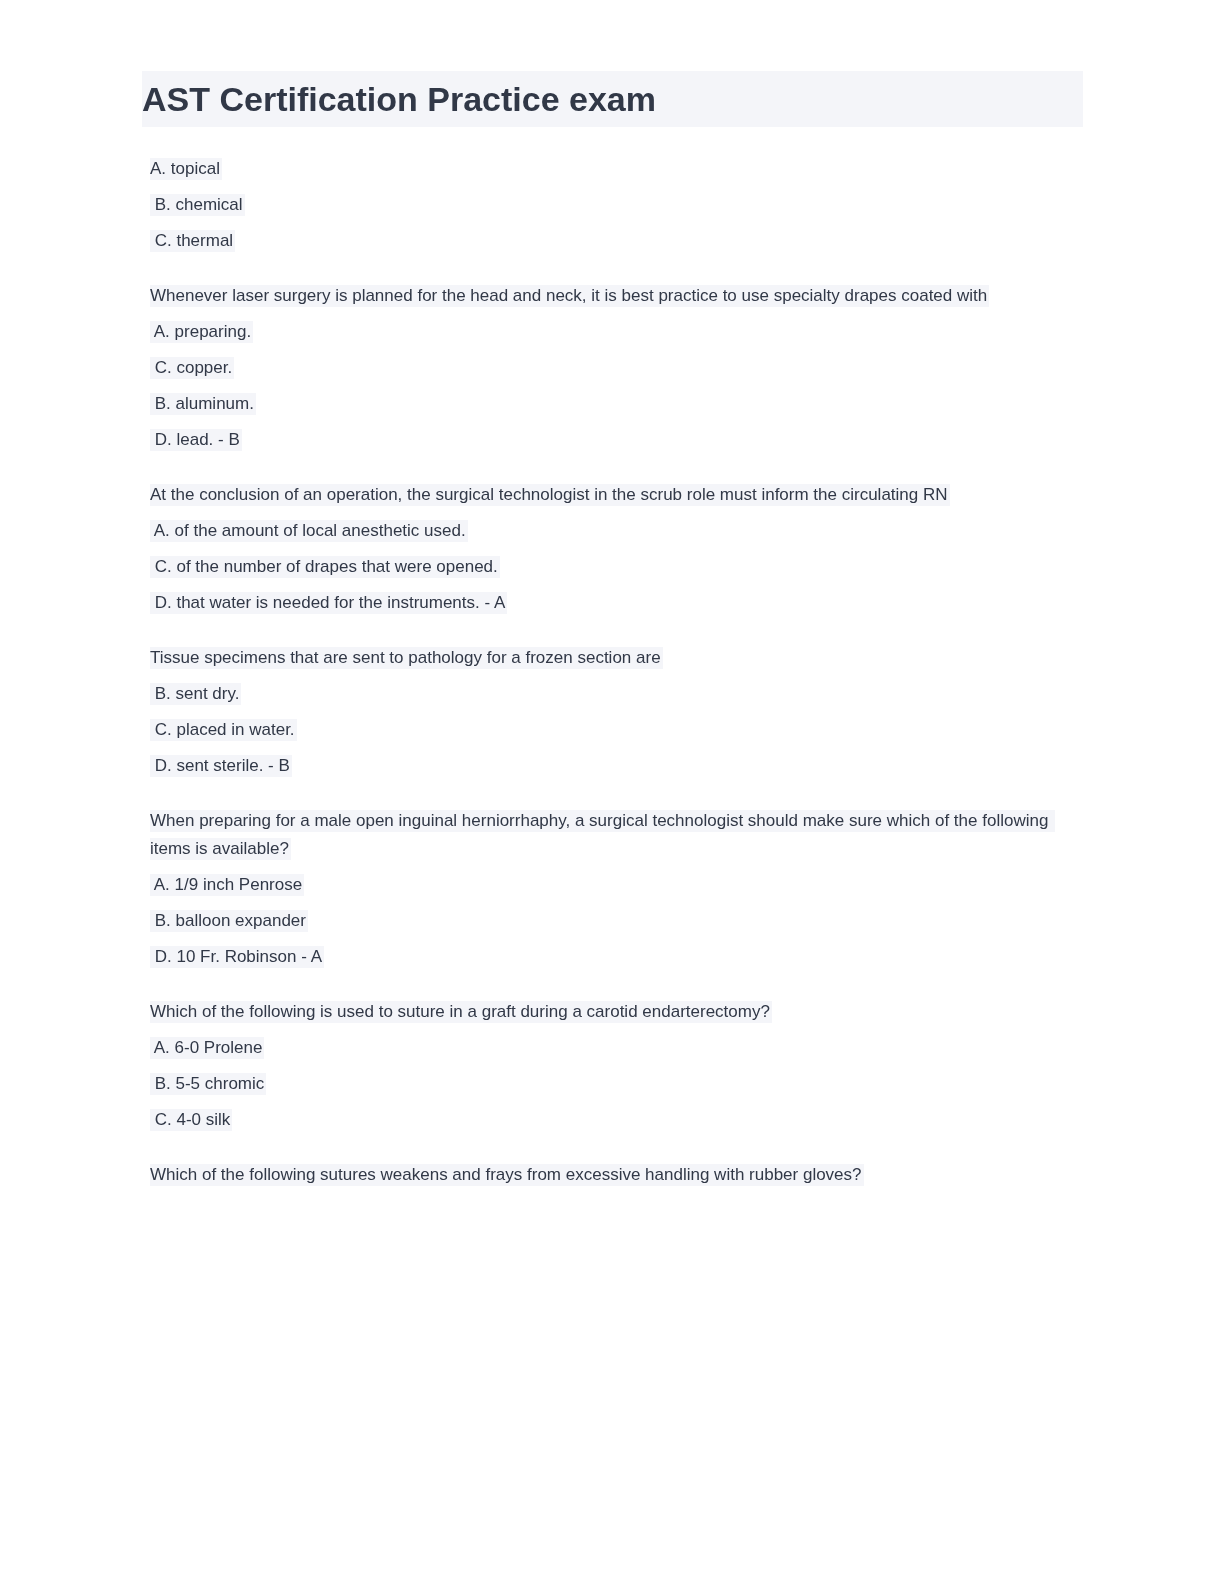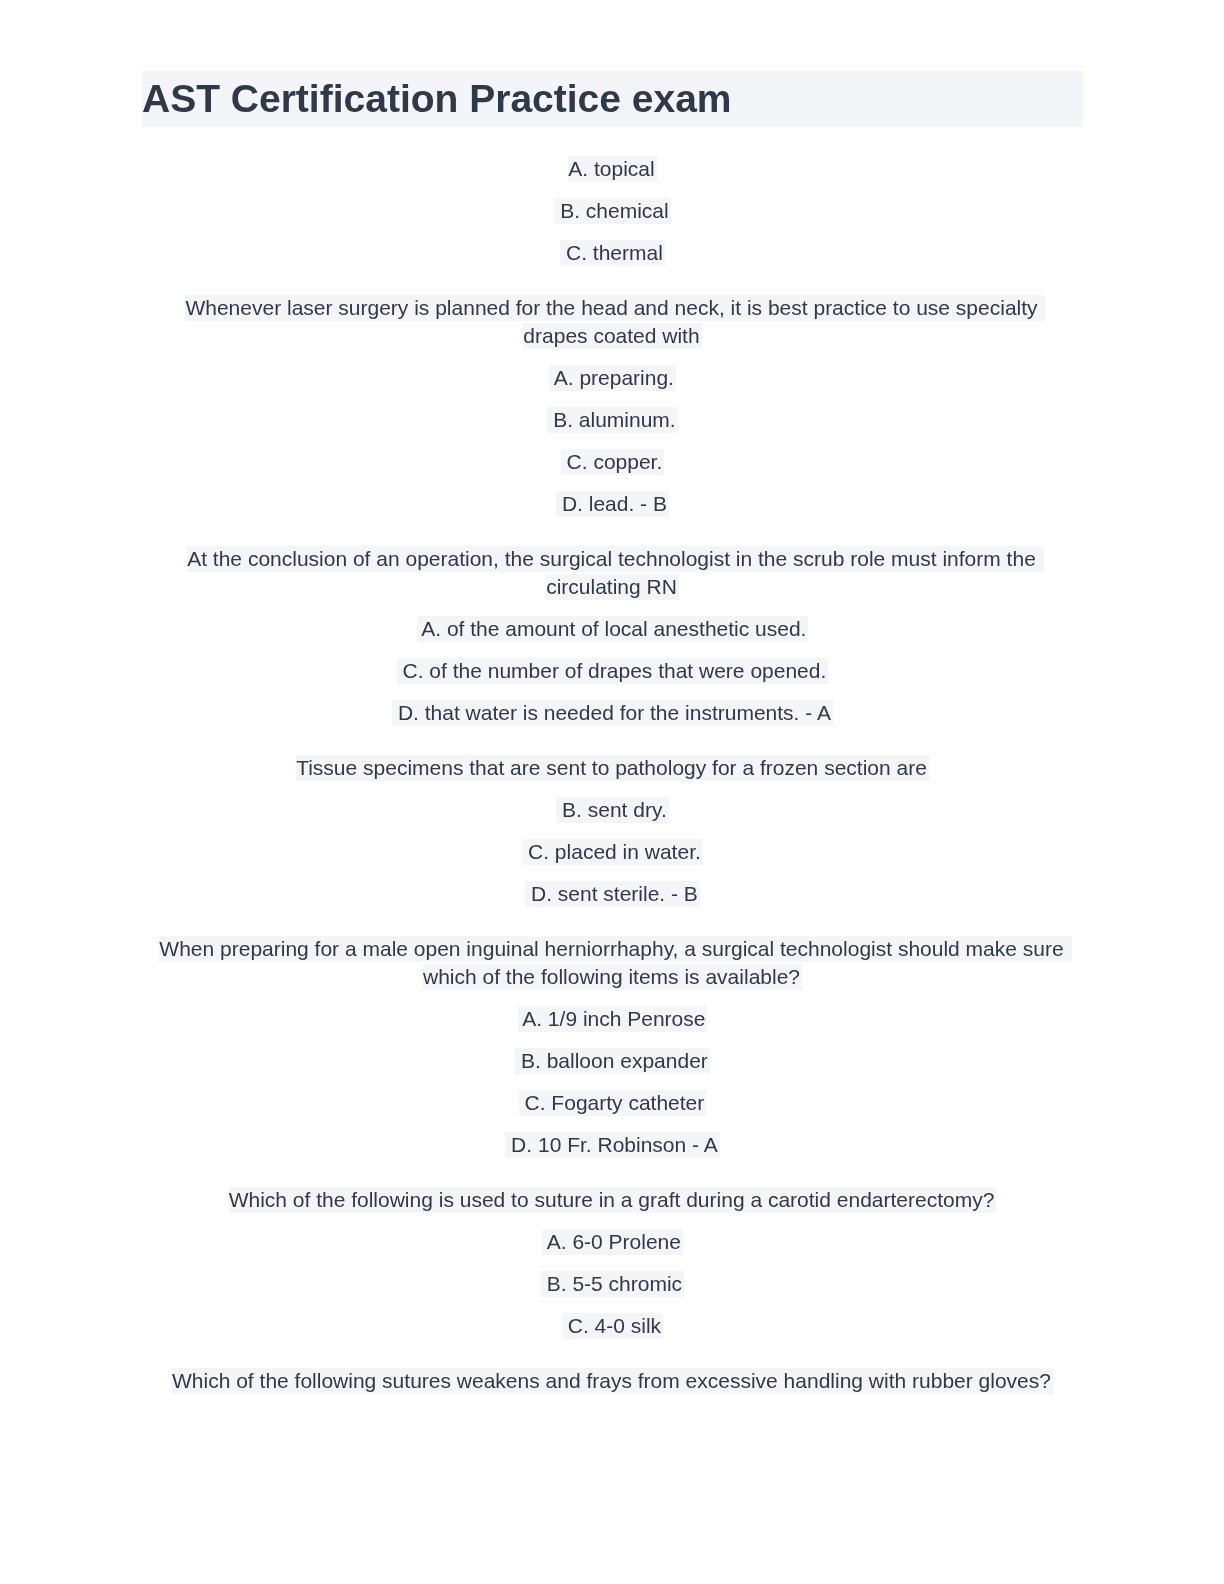--- a/index.html
+++ b/index.html
@@ -13,34 +13,33 @@
     color: #313847;
   }
   .content {
     position: absolute;
     left: 142px;
     top: 71px;
     width: 941px;
   }
   .doc-title {
     margin: 0 0 28px 0;
-    font-size: 39px;
+    font-size: 34px;
     font-weight: bold;
     line-height: 56px;
     background: #f4f5f9;
     white-space: nowrap;
     letter-spacing: 0;
   }
   .block { margin: 0 0 27px 0; }
   .block:last-child { margin-bottom: 0; }
   .q, .line {
-    margin: 14px;
-    font-size: 21px;
+    margin: 8px;
+    font-size: 17px;
     line-height: 28px;
-    text-align: center;
   }
   .q { white-space: pre-wrap; }
   .line { white-space: pre; }
   .hl {
     background: #f4f5f9;
     padding: 1px 2px 2px 0;
     box-decoration-break: clone;
     -webkit-box-decoration-break: clone;
   }
 </style>
@@ -52,41 +51,40 @@
     <h1 class="doc-title">AST Certification Practice exam</h1>
     <div id="blocks">
         <div class="opts block">
           <div class="line"><span class="hl">A. topical</span></div>
           <div class="line"><span class="hl"> B. chemical</span></div>
           <div class="line"><span class="hl"> C. thermal</span></div>
         </div>
         <p class="q block"><span class="hl">Whenever laser surgery is planned for the head and neck, it is best practice to use specialty drapes coated with</span></p>
         <div class="opts block">
           <div class="line"><span class="hl"> A. preparing.</span></div>
+          <div class="line"><span class="hl"> C. copper.</span></div>
           <div class="line"><span class="hl"> B. aluminum.</span></div>
-          <div class="line"><span class="hl"> C. copper.</span></div>
           <div class="line"><span class="hl"> D. lead. - B</span></div>
         </div>
         <p class="q block"><span class="hl">At the conclusion of an operation, the surgical technologist in the scrub role must inform the circulating RN</span></p>
         <div class="opts block">
           <div class="line"><span class="hl"> A. of the amount of local anesthetic used.</span></div>
           <div class="line"><span class="hl"> C. of the number of drapes that were opened.</span></div>
           <div class="line"><span class="hl"> D. that water is needed for the instruments. - A</span></div>
         </div>
         <p class="q block"><span class="hl">Tissue specimens that are sent to pathology for a frozen section are</span></p>
         <div class="opts block">
           <div class="line"><span class="hl"> B. sent dry.</span></div>
           <div class="line"><span class="hl"> C. placed in water.</span></div>
           <div class="line"><span class="hl"> D. sent sterile. - B</span></div>
         </div>
         <p class="q block"><span class="hl">When preparing for a male open inguinal herniorrhaphy, a surgical technologist should make sure which of the following items is available?</span></p>
         <div class="opts block">
           <div class="line"><span class="hl"> A. 1/9 inch Penrose</span></div>
           <div class="line"><span class="hl"> B. balloon expander</span></div>
-          <div class="line"><span class="hl"> C. Fogarty catheter</span></div>
           <div class="line"><span class="hl"> D. 10 Fr. Robinson - A</span></div>
         </div>
         <p class="q block"><span class="hl">Which of the following is used to suture in a graft during a carotid endarterectomy?</span></p>
         <div class="opts block">
           <div class="line"><span class="hl"> A. 6-0 Prolene</span></div>
           <div class="line"><span class="hl"> B. 5-5 chromic</span></div>
           <div class="line"><span class="hl"> C. 4-0 silk</span></div>
         </div>
         <p class="q block"><span class="hl">Which of the following sutures weakens and frays from excessive handling with rubber gloves?</span></p>
       </div>

